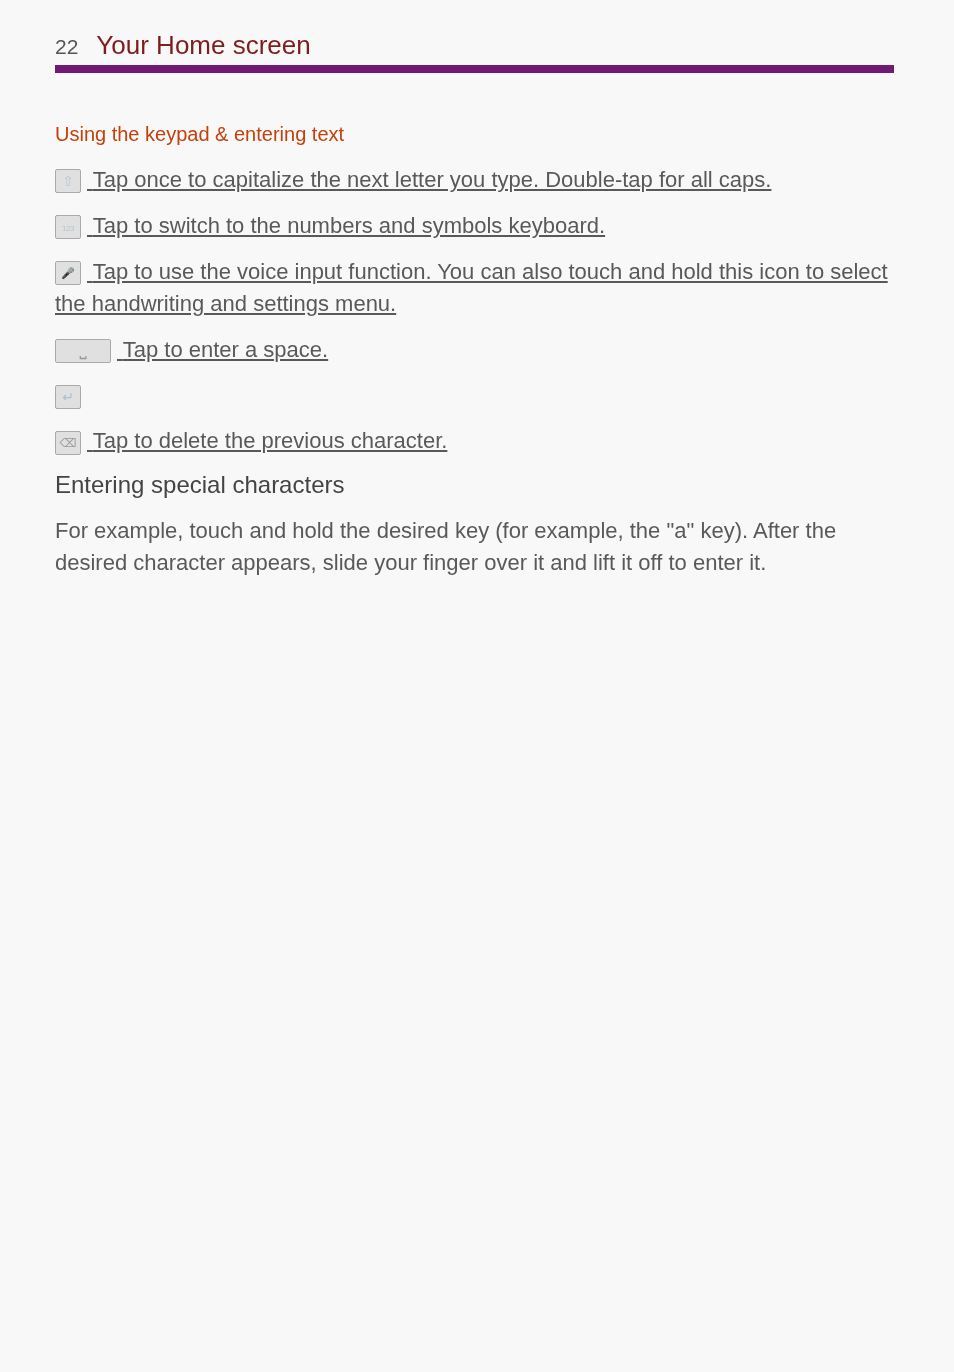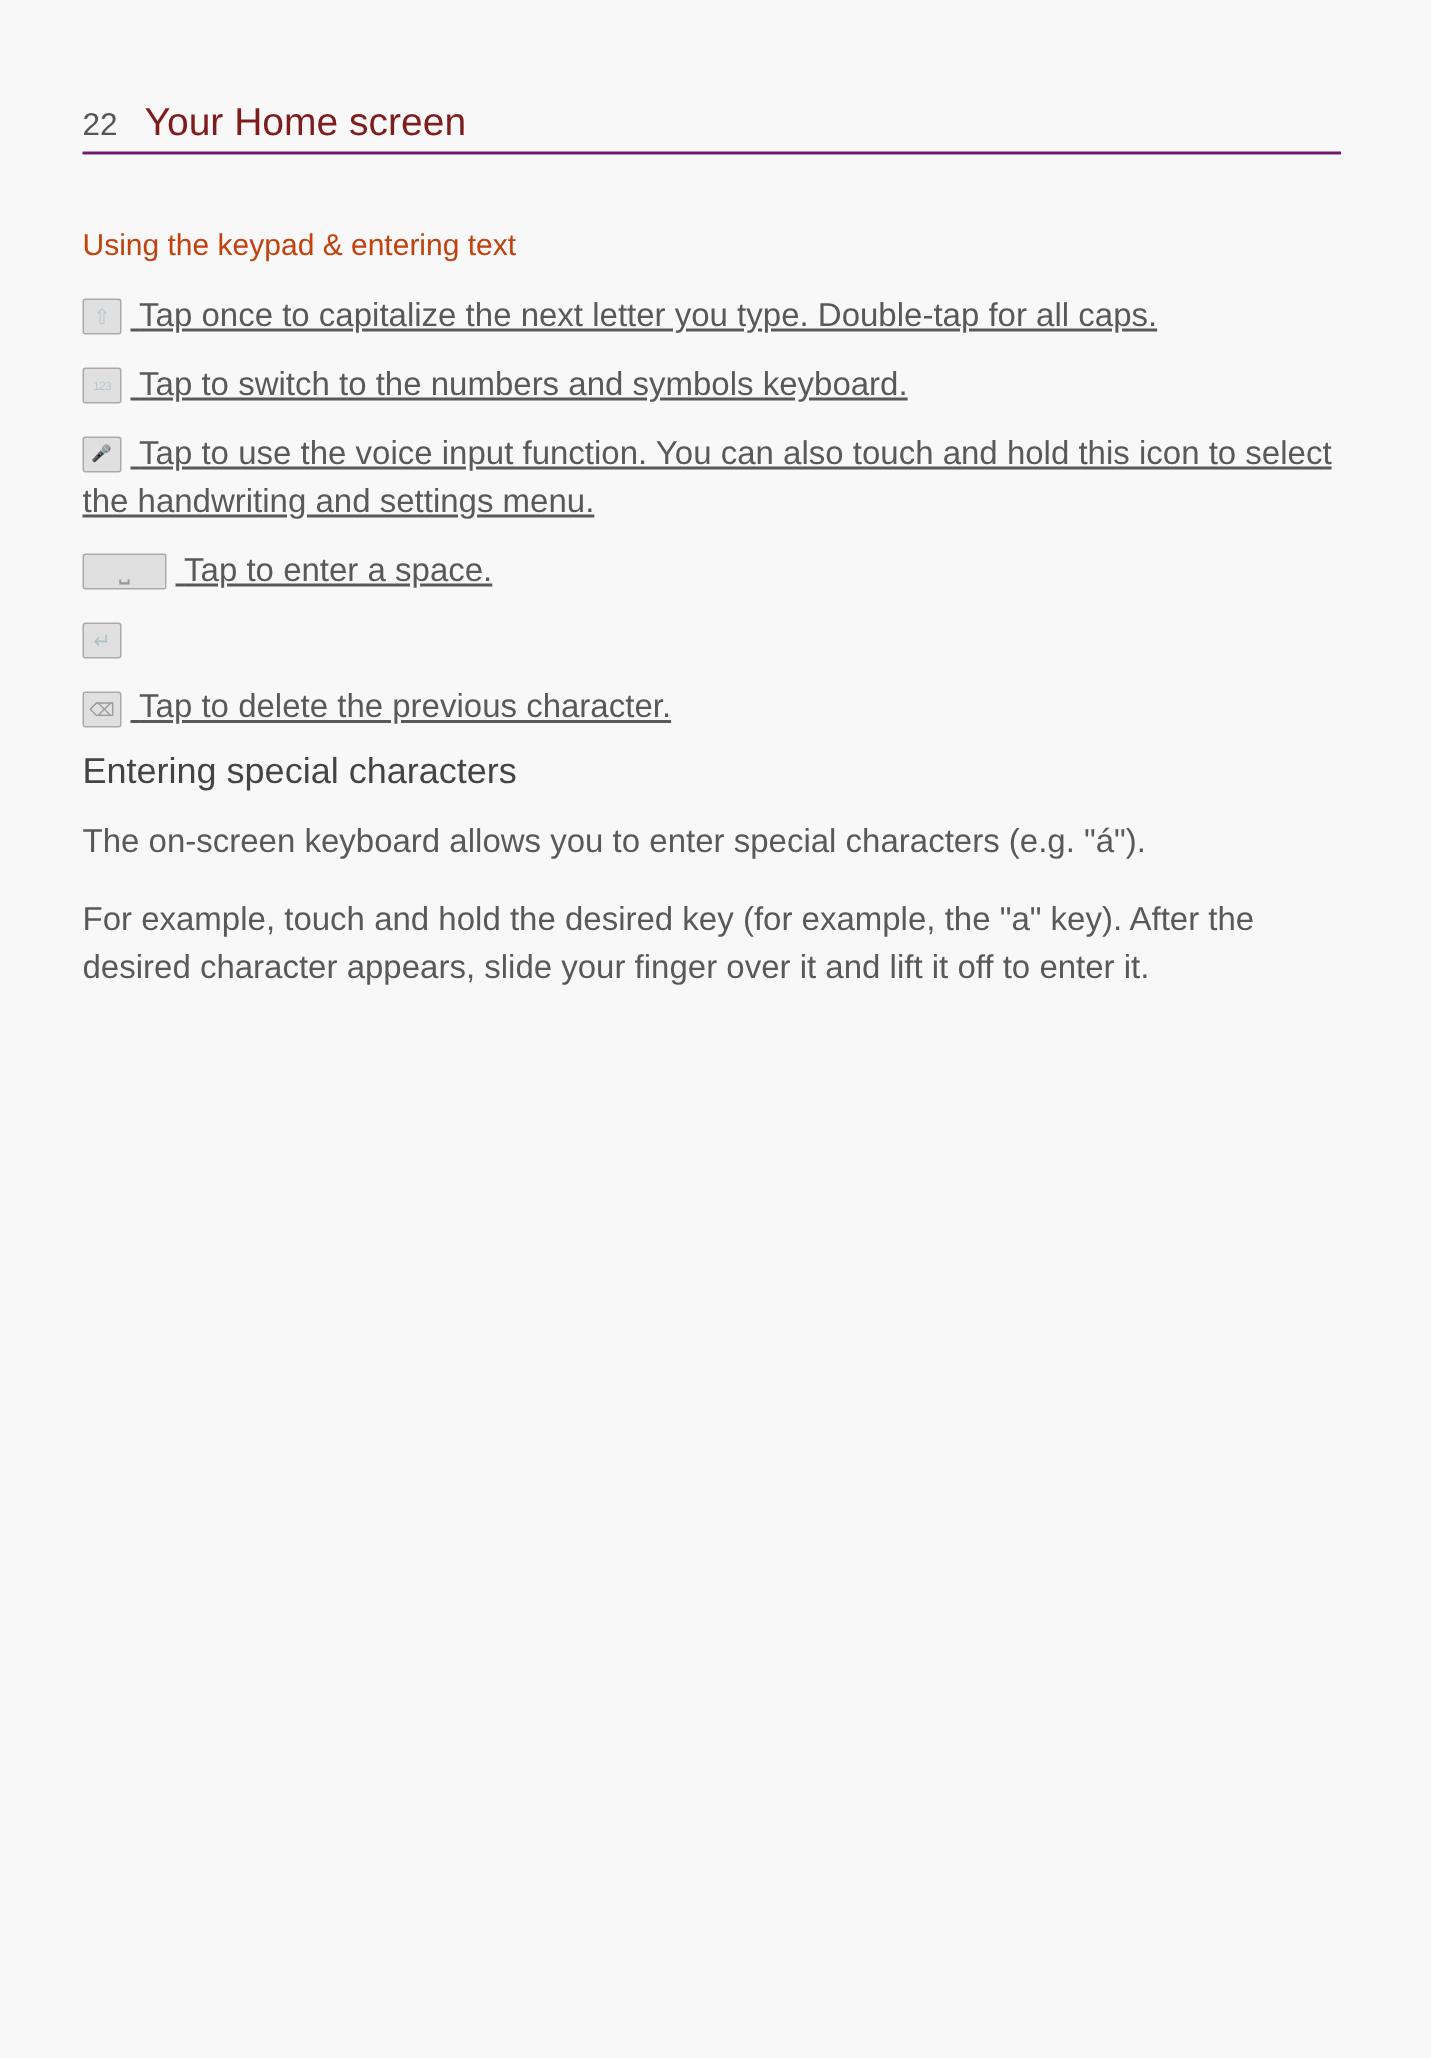--- a/index.html
+++ b/index.html
@@ -11,24 +11,23 @@
       width: 954px;
       height: 1372px;
       background: #f8f8f8;
       font-family: Helvetica, Arial, sans-serif;
       color: #595959;
       padding: 30px 60px 30px 55px;
     }
     .header {
       display: flex;
       align-items: baseline;
-      border-bottom: 2px solid #701a75;
+      border-bottom: 8px solid #701a75;
       padding-bottom: 4px;
       margin-bottom: 50px;
-      margin-top: 36px;
     }
     .page-num {
       font-size: 21px;
       color: #555;
       margin-right: 18px;
       font-weight: 400;
     }
     .chapter-title {
       font-size: 26px;
       color: #7f1d1d;
@@ -148,15 +147,14 @@
   </div>
 
   <div class="item-row">
     <span class="icon-fake icon-delete"></span>
     <span>Tap to delete the previous character.</span>
   </div>
 </div>
 
 <div>
   <h2 class="subsection-heading">Entering special characters</h2>
-  <p class="body-para">The on-screen keyboard allows you to enter special characters (e.g. "á").</p>
   <p class="body-para">For example, touch and hold the desired key (for example, the "a" key). After the desired character appears, slide your finger over it and lift it off to enter it.</p>
 </div>
 
 </body></html>

